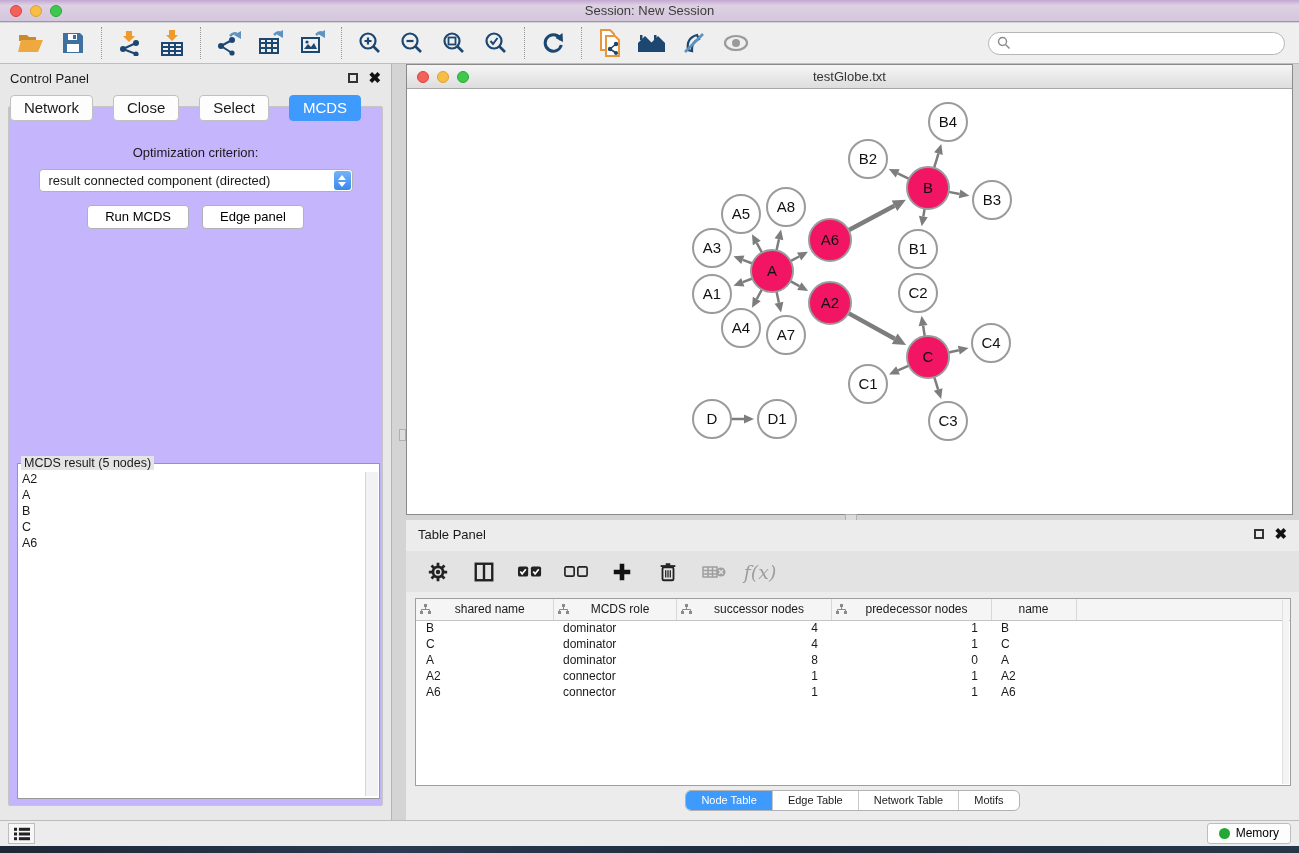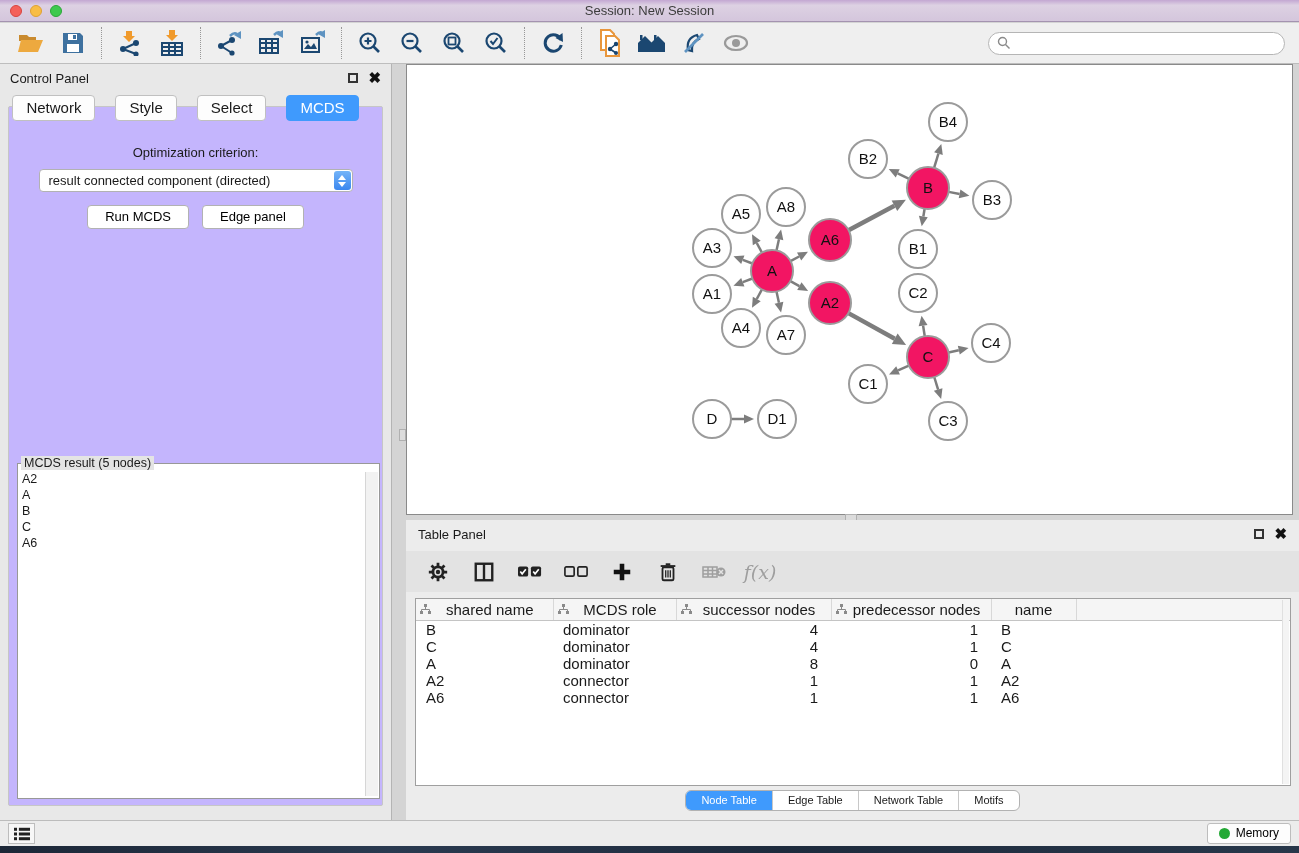--- a/index.html
+++ b/index.html
@@ -81,21 +81,21 @@
 
   
   .table-panel { position:absolute; left:406px; top:520px; right:0; height:300px; background:#ececec; }
   .tp-header { height:28px; display:flex; align-items:center; padding:0 12px; font-size:13px; }
   .tp-toolbar { position:absolute; top:31px; left:0; right:0; height:41px; background:#e3e3e3;
     display:flex; align-items:center; padding:0 0 0 20px; gap:22px; }
   .tp-tbtn { width:24px; height:24px; display:flex; align-items:center; justify-content:center; }
   .fx-label { font-family:"DejaVu Serif", serif; font-style:italic; font-size:19px; color:#9e9e9e; }
   .tp-table-wrap { position:absolute; left:9px; right:8px; top:78px; height:188px;
     background:#fff; border:1px solid #9f9f9f; overflow:hidden; }
-  table.data { border-collapse:collapse; width:100%; table-layout:fixed; font-size:15px; }
+  table.data { border-collapse:collapse; width:100%; table-layout:fixed; font-size:12px; }
   table.data th { background:#f5f5f5; border-right:1px solid #d8d8d8;
     border-bottom:1px solid #c4c4c4; font-weight:normal; height:21px; padding:0 4px; }
   table.data th .th-inner { display:flex; align-items:center; }
   table.data th .th-label { flex:1; text-align:center; }
   table.data th.filler { border-right:none; }
   table.data td { height:16px; padding:0 13px 0 10px; white-space:nowrap; }
   .tbl-scroll { position:absolute; top:1px; bottom:1px; right:1px; width:7px;
     background:#f4f4f4; border-left:1px solid #e0e0e0; }
   .tp-tabs { position:absolute; bottom:9px; left:0; right:0; display:flex; justify-content:center; }
   .seg { display:flex; border:1px solid #b2b2b2; border-radius:6px; overflow:hidden; background:#fff; }
@@ -276,21 +276,21 @@
 <div class="control-panel">
   <div class="cp-header">
     <span>Control Panel</span>
     <span class="win-btns">
       <span class="float-icon"></span>
       <span class="close-icon">✖</span>
     </span>
   </div>
   <div class="cp-tabs">
       <div class="cp-tab">Network</div>
-      <div class="cp-tab">Style</div>
+      <div class="cp-tab">Close</div>
       <div class="cp-tab">Select</div>
       <div class="cp-tab active">MCDS</div>
     </div>
   <div class="cp-content">
     <div class="criterion-label">Optimization criterion:</div>
     <div class="criterion-select">
       <span>result connected component (directed)</span>
       <span class="stepper">
         <span class="up"></span>
           <span class="down"></span>
@@ -308,20 +308,28 @@
           <div>B</div>
           <div>C</div>
           <div>A6</div>
         </div>
       <div class="result-scroll"></div>
     </fieldset>
   </div>
 </div>
 
 <div class="network-window">
+  <div class="nw-titlebar">
+    <div class="lights">
+      <span class="light red"></span>
+      <span class="light yellow"></span>
+      <span class="light green"></span>
+    </div>
+    <div class="nw-title">testGlobe.txt</div>
+  </div>
   <div class="nw-canvas">
     <svg id="graph-svg" width="885" height="425" viewBox="0 0 885 425">
         <line x1="354.96678911489033" y1="162.55183804995966" x2="349.7664742480295" y2="152.98996877863485" stroke="#7D7D7D" stroke-width="2.5"></line>
         <polygon points="344.98875477892966,144.2051297548061 353.7196518087524,150.8399950175399 345.8132966873066,155.1399425397298" fill="#7D7D7D"></polygon>
         <line x1="369.4876344549141" y1="160.4850996346785" x2="371.94800299942074" y2="149.23770057407663" stroke="#7D7D7D" stroke-width="2.5"></line>
         <polygon points="374.08497178747507,139.46870040011402 376.3440530777039,150.19933652870108 367.55195292113757,148.27606461945217" fill="#7D7D7D"></polygon>
         <line x1="345.39133153665693" y1="173.4833437557185" x2="335.8136218709676" y2="169.81188838387092" stroke="#7D7D7D" stroke-width="2.5"></line>
         <polygon points="326.47616069794714,166.2325282675464 337.42433392331367,165.6100308560117 334.20290981862155,174.01374591173015" fill="#7D7D7D"></polygon>
         <line x1="345.39133153665693" y1="188.5166562442815" x2="335.8136218709676" y2="192.18811161612908" stroke="#7D7D7D" stroke-width="2.5"></line>
         <polygon points="326.47616069794714,195.7674717324536 334.20290981862155,187.98625408826985 337.42433392331367,196.3899691439883" fill="#7D7D7D"></polygon>

